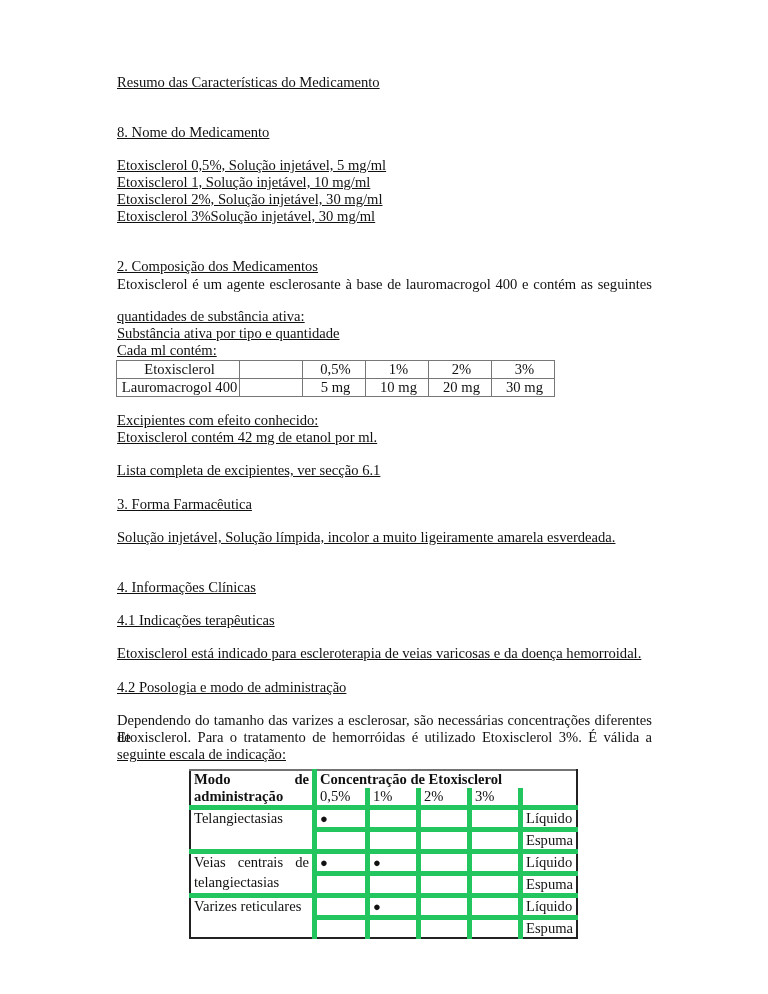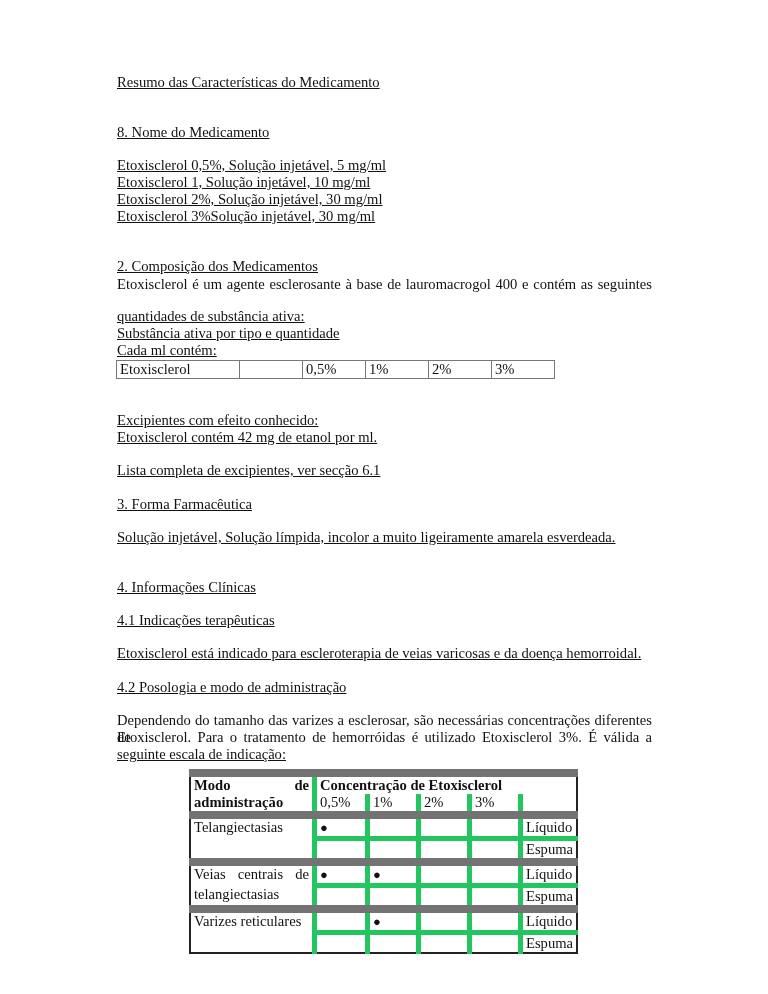--- a/index.html
+++ b/index.html
@@ -7,40 +7,40 @@
     width: 768px; height: 994px; position: relative; overflow: hidden;
     font-family: "Liberation Serif", "DejaVu Serif", serif;
     font-size: 14.6px; color: #111; line-height: 17px;
   }
   .t { position: absolute; left: 117px; white-space: nowrap; margin: 0; text-decoration: underline; }
   .just-line { position: absolute; left: 117px; width: 535px; text-align: justify; text-align-last: justify; margin: 0; white-space: normal; }
 
   
   table.comp {
     position: absolute; left: 116px; top: 344px;
-    border-collapse: collapse; font-size: 14.6px;
+    border-collapse: collapse; font-size: 14.6px; text-align: center;
   }
   table.comp td {
     border: 1px solid #777; height: 17px; padding: 0 0 0 3px; line-height: 17px;
     vertical-align: top;
   }
 
   
   table.ind {
     position: absolute; left: 189px; top: 769px;
     border-collapse: collapse; font-size: 14.6px;
   }
   table.ind td {
     border: 5px solid #22c55e; padding: 0 3px; line-height: 17px; height: 17px;
     vertical-align: top;
   }
   table.ind .bold { font-weight: bold; }
   table.ind .thick-l { border-left: 2px solid #222; }
   table.ind .thick-r { border-right: 2px solid #222; }
-  table.ind .thick-t { border-top: 8px solid #737373; border-radius: 7px; }
+  table.ind .thick-t { border-top: 2px solid #737373; border-radius: 7px; }
   table.ind .thick-b { border-bottom: 2px solid #222; }
   table.ind .nob-t { border-top: none; }
   table.ind .nob-b { border-bottom: none; }
   table.ind .nob-r { border-right: none; }
   table.ind .nob-l { border-left: none; }
   table.ind .right { text-align: left; }
   .dot { font-size: 13px; }
   .modo-h { display: flex; justify-content: space-between; }
 </style>
 </head>
@@ -62,20 +62,28 @@
 
 <table class="comp" style="top:360px">
   <tbody>
       <tr>
     <td style="width:119px">Etoxisclerol</td>
     <td style="width:59px"></td>
     <td style="width:59px">0,5%</td>
     <td style="width:59px">1%</td>
     <td style="width:59px">2%</td>
     <td style="width:59px">3%</td>
+  </tr>
+  <tr>
+    <td>Lauromacrogol 400</td>
+    <td></td>
+    <td>5 mg</td>
+    <td>10 mg</td>
+    <td>20 mg</td>
+    <td>30 mg</td>
   </tr>
 </tbody>
   </table>
 
 <p class="t" style="top:412px">Excipientes com efeito conhecido:</p>
 <p class="t" style="top:429px">Etoxisclerol contém 42 mg de etanol por ml.</p>
 <p class="t" style="top:462px">Lista completa de excipientes, ver secção 6.1</p>
 
 <p class="t" style="top:496px">3. Forma Farmacêutica</p>
 <p class="t" style="top:529px">Solução injetável, Solução límpida, incolor a muito ligeiramente amarela esverdeada.</p>

